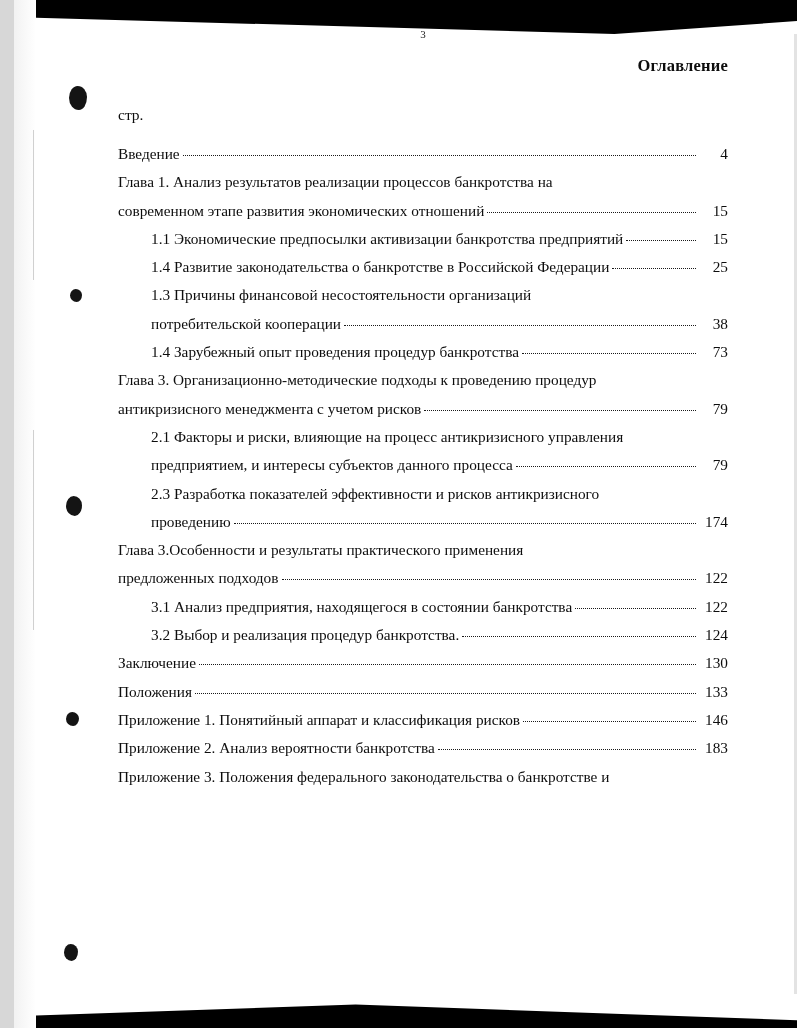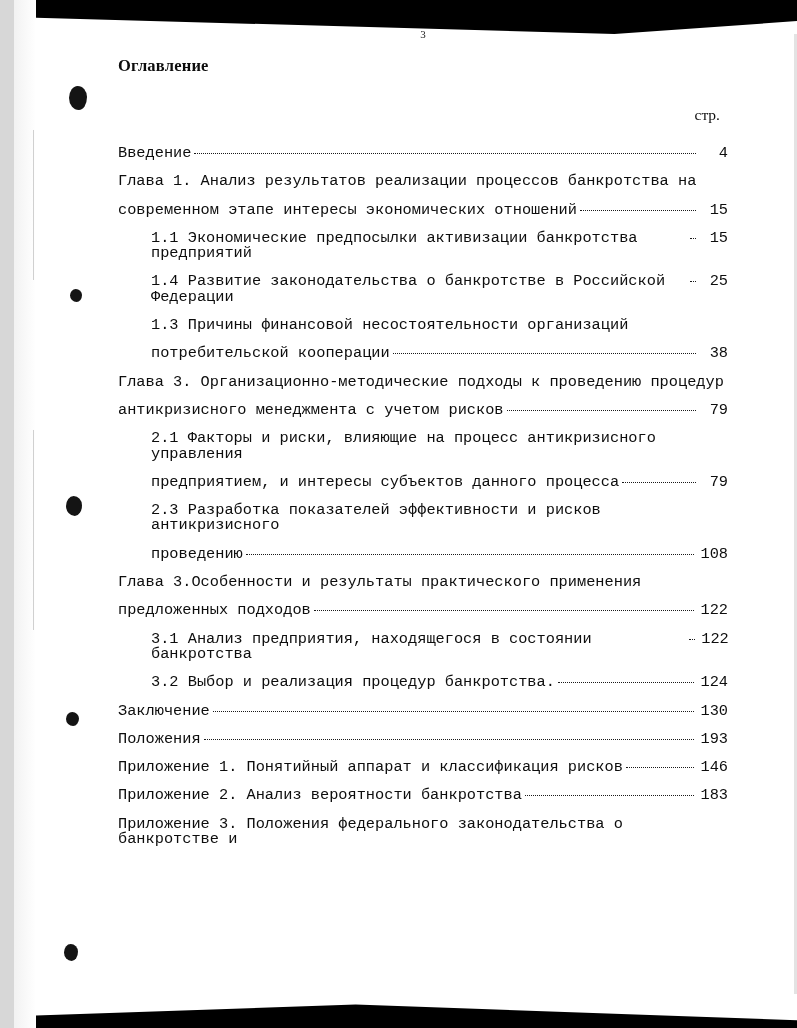--- a/index.html
+++ b/index.html
@@ -69,37 +69,36 @@
     top: 28px;
     width: 610px;
   }
   .folio {
     text-align: center;
     font-size: 11px;
     margin: 0 0 16px 0;
     color: #222;
   }
   .doc-title {
-    text-align: left;
+    text-align: right;
     font-size: 16.5px;
     font-weight: bold;
     margin: 0 0 30px 0;
     letter-spacing: .2px;
   }
   .page-col-label {
-    text-align: right;
+    text-align: left;
     font-size: 15.5px;
     padding-right: 8px;
     margin-bottom: 22px;
   }
 
   .toc {
     font-size: 15.3px;
     line-height: 1.0;
-    font-family: Liberation Mono, monospace;
   }
   .toc-entry {
     display: block;
     margin-bottom: 13px;
   }
   .toc-entry .line {
     display: flex;
     align-items: baseline;
     width: 100%;
   }
@@ -163,21 +162,21 @@
             <span class="label">Введение</span>
             <span class="leader"></span>
             <span class="pagenum">4</span>
           </div>
         </div>
         <div class="toc-entry">
           <div class="line">
             <span class="label">Глава 1. Анализ результатов реализации процессов банкротства на</span>
           </div>
           <div class="wrap-line">
-            <span class="label">современном этапе интересы экономических отношений</span>
+            <span class="label">современном этапе развития экономических отношений</span>
             <span class="leader"></span>
             <span class="pagenum">15</span>
           </div>
         </div>
         <div class="toc-entry indent">
           <div class="line">
             <span class="label">1.1 Экономические предпосылки активизации банкротства предприятий</span>
             <span class="leader"></span>
             <span class="pagenum">15</span>
           </div>
@@ -192,20 +191,27 @@
         <div class="toc-entry indent">
           <div class="line">
             <span class="label">1.3 Причины финансовой несостоятельности организаций</span>
           </div>
           <div class="wrap-line">
             <span class="label">потребительской кооперации</span>
             <span class="leader"></span>
             <span class="pagenum">38</span>
           </div>
         </div>
+        <div class="toc-entry indent">
+          <div class="line">
+            <span class="label">1.4 Зарубежный опыт проведения процедур банкротства</span>
+            <span class="leader"></span>
+            <span class="pagenum">73</span>
+          </div>
+        </div>
         <div class="toc-entry">
           <div class="line">
             <span class="label">Глава 3. Организационно-методические подходы к проведению процедур</span>
           </div>
           <div class="wrap-line">
             <span class="label">антикризисного менеджмента с учетом рисков</span>
             <span class="leader"></span>
             <span class="pagenum">79</span>
           </div>
         </div>
@@ -221,21 +227,21 @@
         </div>
         <div class="toc-entry indent">
         </div>
         <div class="toc-entry indent">
           <div class="line">
             <span class="label">2.3 Разработка показателей эффективности и рисков антикризисного</span>
           </div>
           <div class="wrap-line">
             <span class="label">проведению</span>
             <span class="leader"></span>
-            <span class="pagenum">108</span>
+            <span class="pagenum">174</span>
           </div>
         </div>
         <div class="toc-entry">
           <div class="line">
             <span class="label">Глава 3.Особенности и результаты практического применения</span>
           </div>
           <div class="wrap-line">
             <span class="label">предложенных подходов</span>
             <span class="leader"></span>
             <span class="pagenum">122</span>
@@ -259,21 +265,21 @@
           <div class="line">
             <span class="label">Заключение</span>
             <span class="leader"></span>
             <span class="pagenum">130</span>
           </div>
         </div>
         <div class="toc-entry">
           <div class="line">
             <span class="label">Положения</span>
             <span class="leader"></span>
-            <span class="pagenum">193</span>
+            <span class="pagenum">133</span>
           </div>
         </div>
         <div class="toc-entry">
           <div class="line">
             <span class="label">Приложение 1. Понятийный аппарат и классификация рисков</span>
             <span class="leader"></span>
             <span class="pagenum">146</span>
           </div>
         </div>
         <div class="toc-entry">

